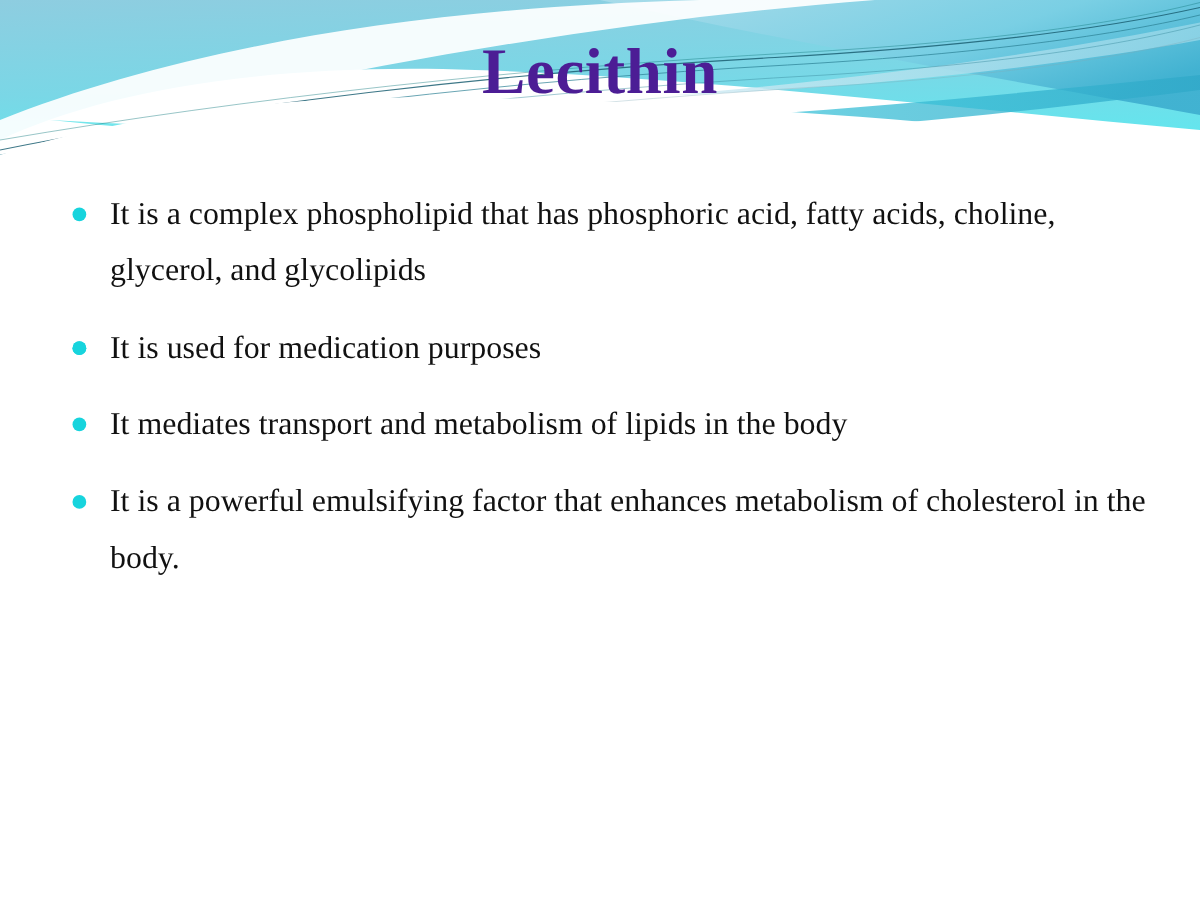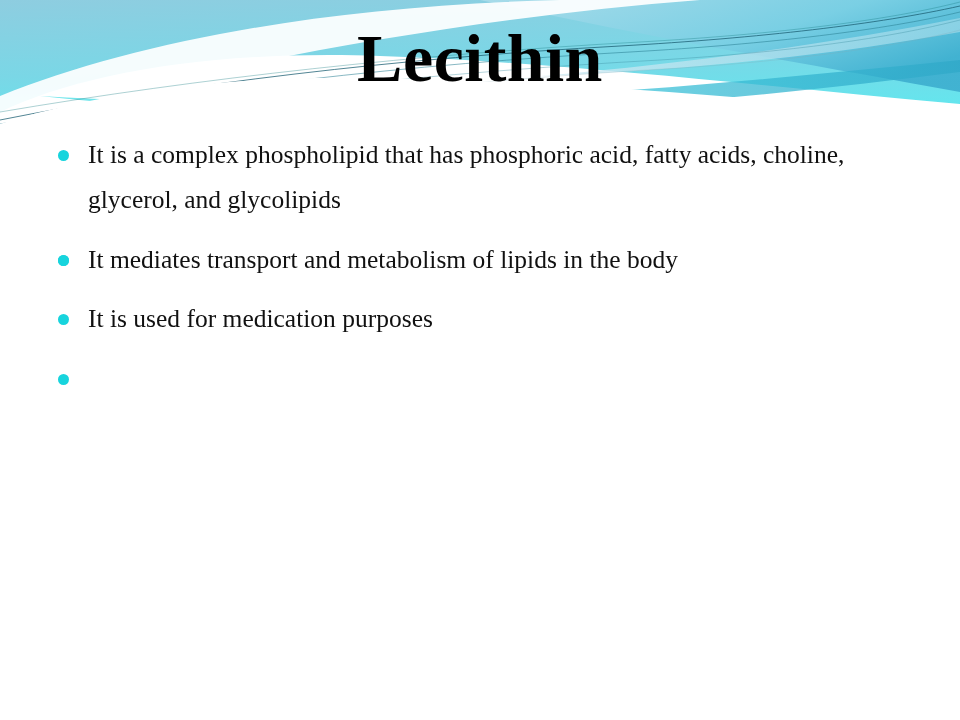--- a/index.html
+++ b/index.html
@@ -44,23 +44,23 @@
     top: 0;
     left: 0;
     width: 960px;
     height: 120px;
     display: flex;
     align-items: center;
     justify-content: center;
   }
   #slide-title {
     font-family: "Liberation Serif", "DejaVu Serif", serif;
-    font-size: 68px;
+    font-size: 52px;
     font-weight: bold;
-    color: #000000;
+    color: #4c1d95;
     letter-spacing: 0.5px;
     line-height: 1;
     margin: 0;
     padding: 0 0 4px 0;
     text-align: right;
     white-space: nowrap;
   }
 
   
   #content-body {
@@ -70,21 +70,21 @@
     width: 960px;
     padding: 0;
   }
   ul#bullet-list {
     list-style: none;
     margin: 0;
     padding: 0;
   }
   li.bullet-item {
     position: relative;
-    margin: 0 0 14px 0;
+    margin: 16px 0 14px 0;
     padding: 0 40px 0 88px;
     font-family: "Liberation Serif", "DejaVu Serif", serif;
     font-size: 25.5px;
     line-height: 1.78;
     color: #111111;
     max-width: 880px;
   }
   li.bullet-item .bullet-marker {
     position: absolute;
     left: 58px;
@@ -159,25 +159,26 @@
     <ul id="bullet-list">
       <li class="bullet-item">
         <span class="bullet-marker"></span>
         <span class="bullet-text">It is a complex phospholipid that has phosphoric acid, fatty acids, choline, glycerol, and glycolipids</span>
       </li>
       <li class="bullet-item">
         <span class="bullet-marker"></span>
       </li>
       <li class="bullet-item">
         <span class="bullet-marker"></span>
+        <span class="bullet-text">It is used for medication purposes</span>
+      </li>
+      <li class="bullet-item">
+        <span class="bullet-marker"></span>
         <span class="bullet-text">It mediates transport and metabolism of lipids in the body</span>
       </li>
       <li class="bullet-item">
         <span class="bullet-marker"></span>
-        <span class="bullet-text">It is used for medication purposes</span>
-      </li>
-      <li class="bullet-item">
-        <span class="bullet-marker"></span>
+        <span class="bullet-text">It is a powerful emulsifying factor that enhances metabolism of cholesterol in the body.</span>
       </li>
     </ul>
   </div>
 
 </div>
 
 </body></html>

